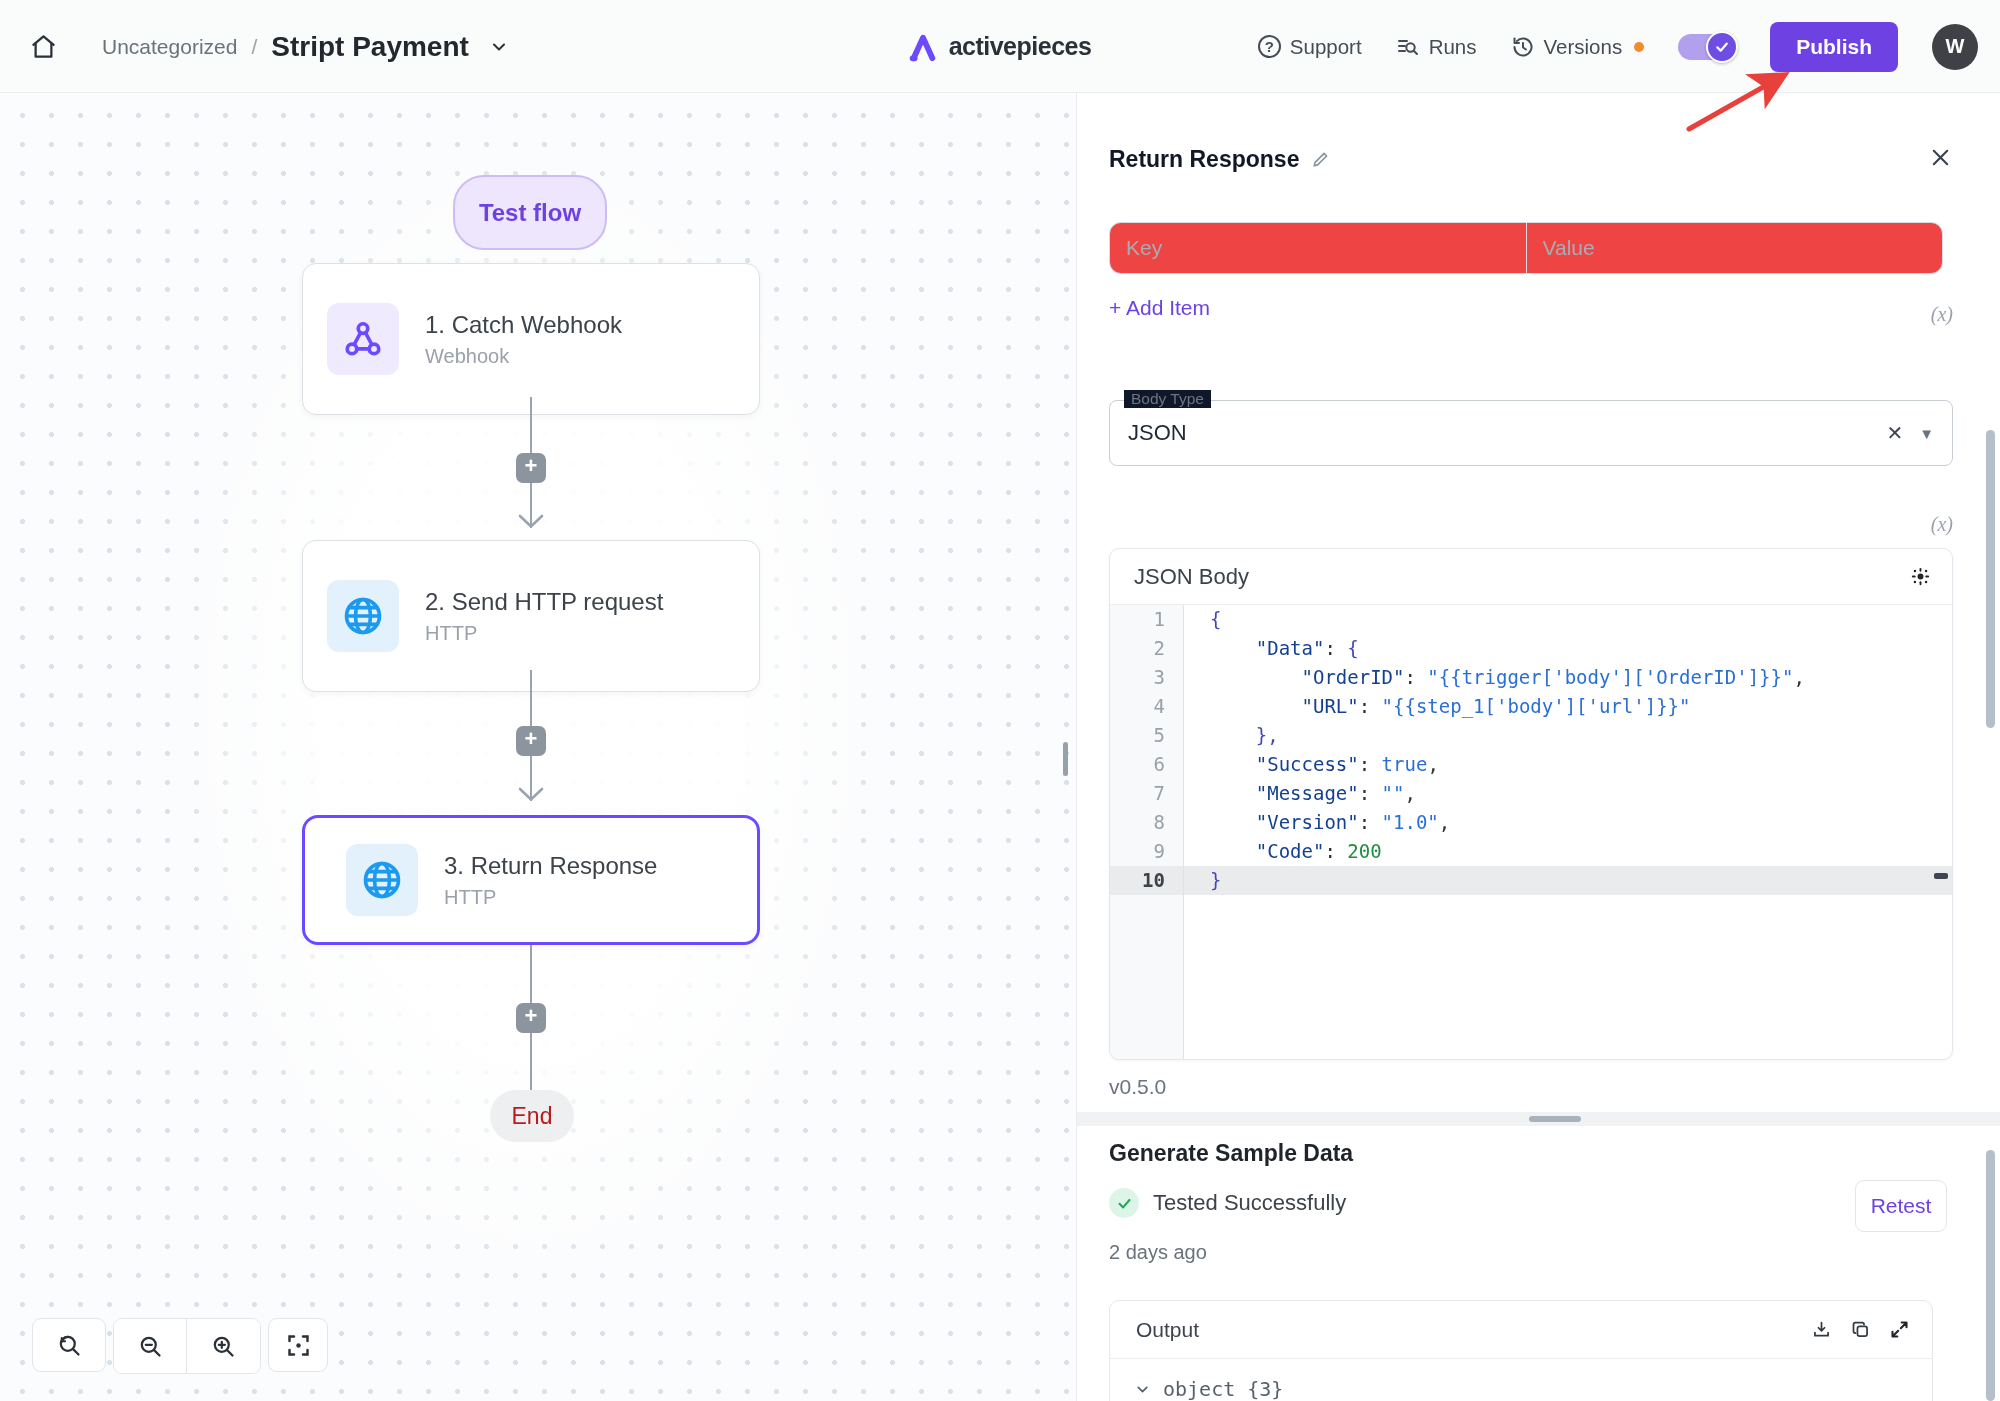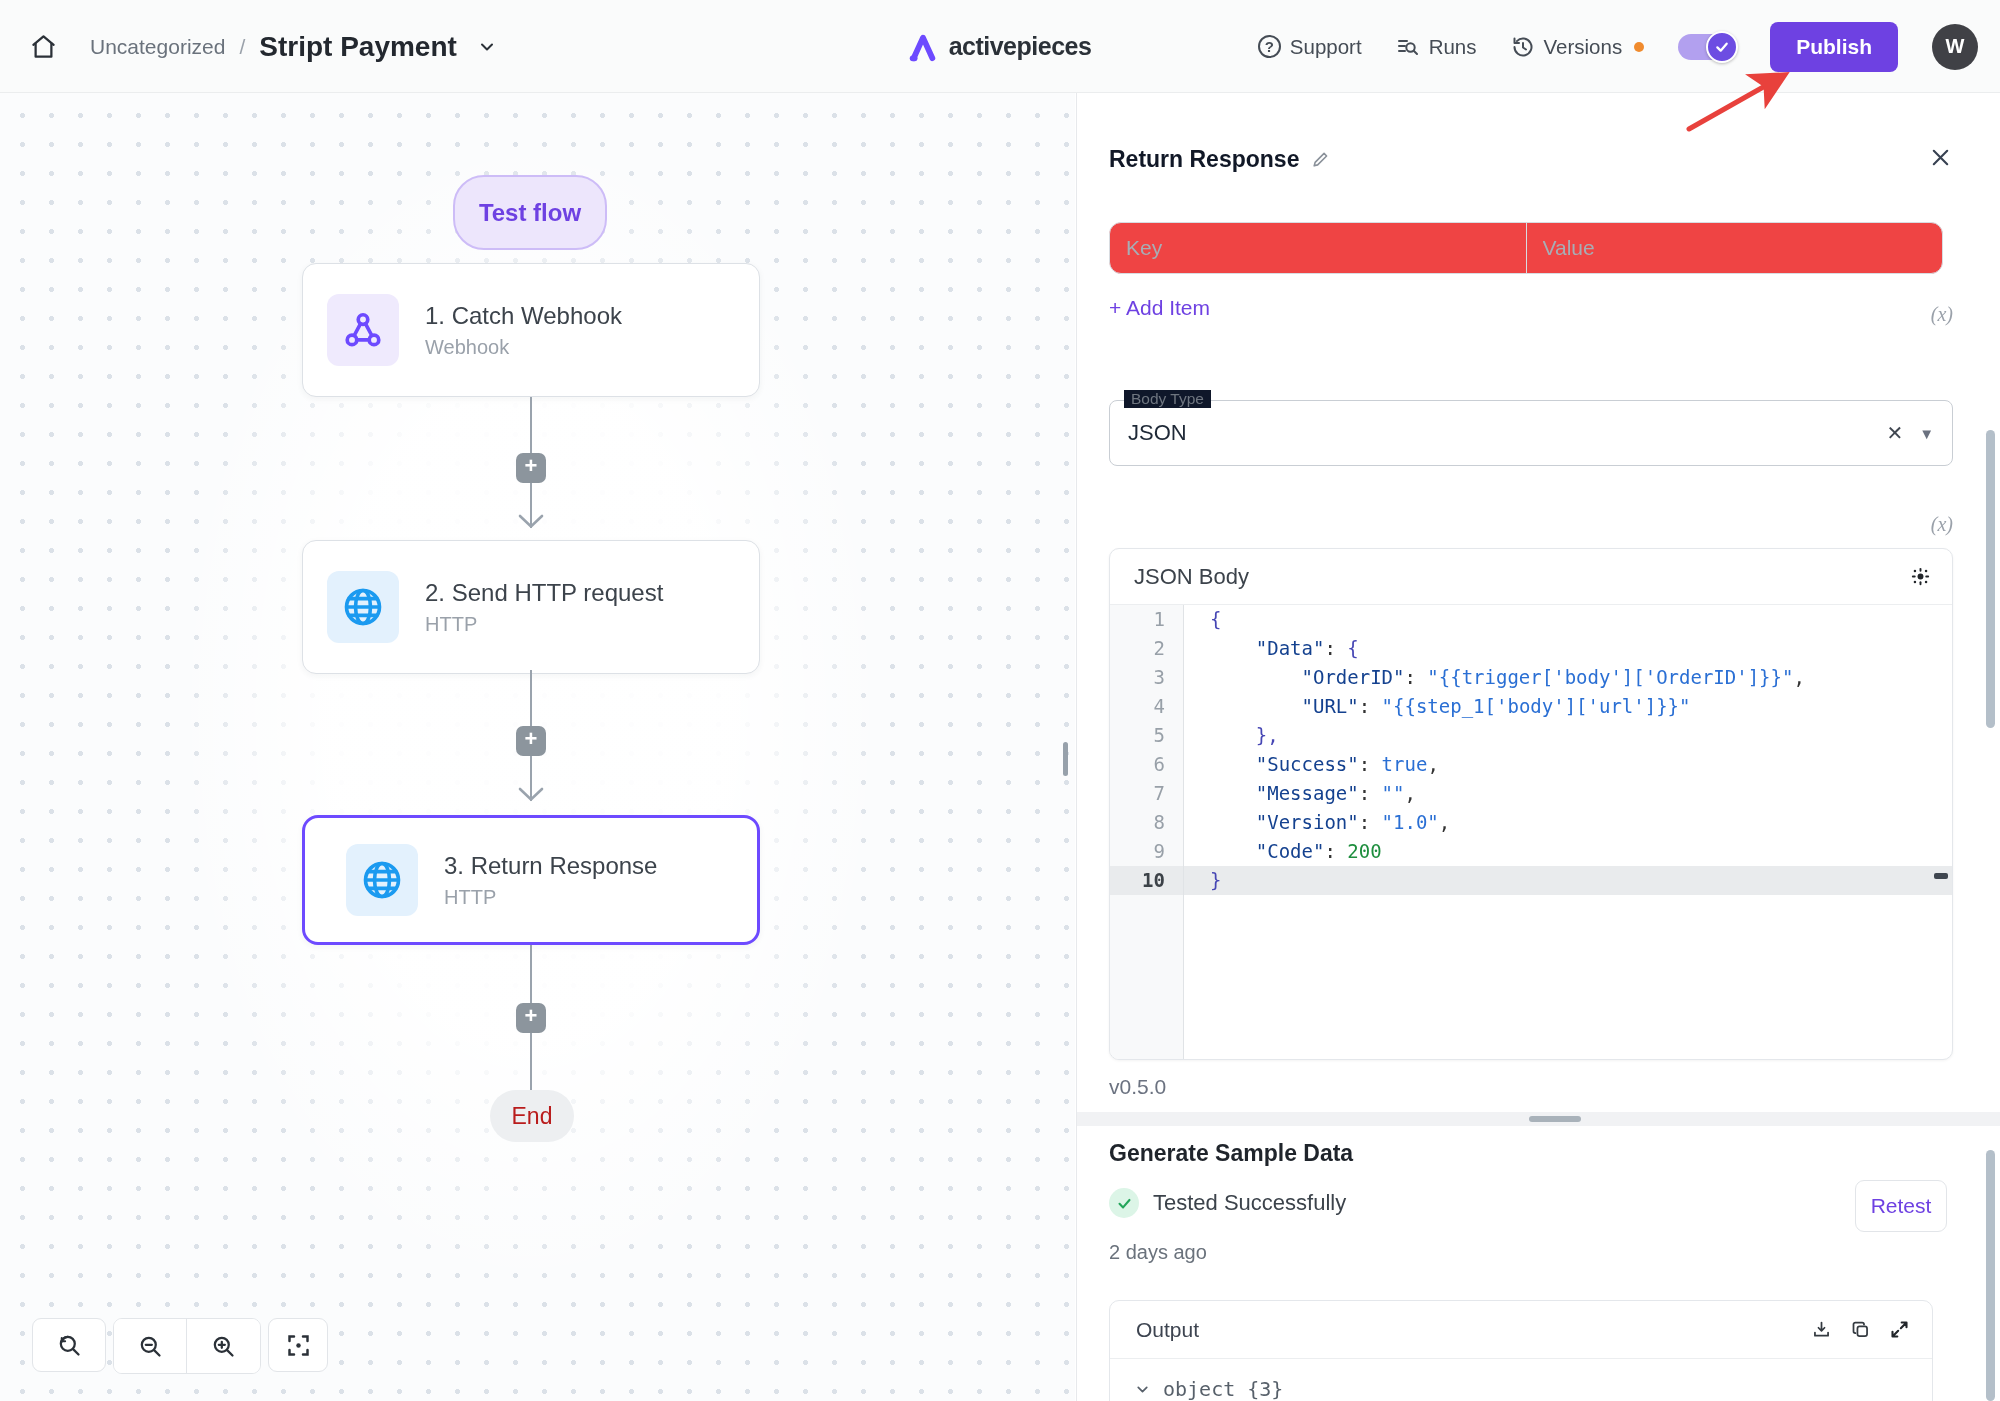--- a/index.html
+++ b/index.html
@@ -4,21 +4,21 @@
 <style>
   * { margin:0; padding:0; box-sizing:border-box; }
   html,body { width:2000px; height:1401px; }
   body { font-family:"Liberation Sans", sans-serif; background:#fff; overflow:hidden; }
   .stage { position:relative; width:2000px; height:1401px; background:#fff; overflow:hidden; }
 
   
   .topbar { position:absolute; left:0; top:0; width:2000px; height:93px; background:#fafbfb; border-bottom:1px solid #ebedee; z-index:20; }
   .tb-left { position:absolute; left:26px; top:0; height:93px; display:flex; align-items:center; gap:14px; }
   .home-btn { width:34px; height:34px; display:flex; align-items:center; justify-content:center; cursor:pointer; }
-  .crumb-folder { font-size:21px; color:#6a727c; margin-left:16px; }
+  .crumb-folder { font-size:21px; color:#6a727c; margin-left:28px; }
   .crumb-sep { font-size:21px; color:#9aa1aa; }
   .crumb-flow { font-size:28px; color:#23282f; font-weight:bold; }
   .crumb-caret { margin-left:6px; display:flex; align-items:center; }
   .tb-center { position:absolute; left:50%; top:0; transform:translateX(-50%); height:93px; display:flex; align-items:center; gap:10px; }
   .logo-text { font-size:25px; font-weight:bold; color:#2b3138; letter-spacing:-0.5px; }
   .tb-right { position:absolute; right:22px; top:0; height:93px; display:flex; align-items:center; gap:34px; }
   .tb-item { display:flex; align-items:center; gap:9px; font-size:20.5px; color:#454c55; cursor:pointer; }
   .q-circle { width:23px; height:23px; border:2px solid #454c55; border-radius:50%; font-size:15px; font-weight:bold; color:#454c55; display:flex; align-items:center; justify-content:center; }
   .orange-dot { width:10px; height:10px; border-radius:50%; background:#f08b2e; margin-left:-22px; }
   .toggle { position:relative; width:58px; height:26px; border-radius:14px; background:#b2a0ef; cursor:pointer; }
@@ -27,21 +27,21 @@
   .avatar { width:46px; height:46px; border-radius:50%; background:#404146; color:#fff; font-size:20px; font-weight:bold; display:flex; align-items:center; justify-content:center; cursor:pointer; }
 
   
   .anno-arrow { position:absolute; left:1655px; top:45px; z-index:50; pointer-events:none; }
 
   
   .canvas { position:absolute; left:0; top:93px; width:1075px; height:1308px; background-color:#fbfcfd;
     background-image:radial-gradient(circle, #dbe1e8 2.4px, transparent 2.6px); background-size:29px 29px; background-position:8px 8px; overflow:hidden; }
   .canvas-glow { position:absolute; left:170px; top:30px; width:720px; height:1180px; background:radial-gradient(closest-side, rgba(255,255,255,.95) 55%, rgba(255,255,255,0)); }
   .testflow-pill { position:absolute; left:453px; top:82px; width:154px; height:75px; border-radius:31px; background:#ede6fc; border:2px solid #cdbcf7; color:#6e41e2; font-size:24px; font-weight:bold; display:flex; align-items:center; justify-content:center; cursor:pointer; }
-  .flow-node { position:absolute; left:302px; width:458px; height:134px; background:#fff; border:1px solid #dde1e6; border-radius:14px; box-shadow:0 2px 6px rgba(40,50,60,.05); display:flex; align-items:center; padding-left:24px; gap:26px; cursor:pointer; }
+  .flow-node { position:absolute; left:302px; width:458px; height:152px; background:#fff; border:1px solid #dde1e6; border-radius:14px; box-shadow:0 2px 6px rgba(40,50,60,.05); display:flex; align-items:center; padding-left:24px; gap:26px; cursor:pointer; }
   .flow-node.selected { border:3px solid #6d4aff; border-radius:16px;padding-left:41px; }
   .node-icon-box { width:72px; height:72px; border-radius:12px; display:flex; align-items:center; justify-content:center; }
   .icon-purple-bg { background:#efeafd; }
   .icon-blue-bg { background:#e3f1fd; }
   .node-texts { display:flex; flex-direction:column; gap:6px; }
   .node-title { font-size:24px; color:#3c434b; }
   .node-sub { font-size:20px; color:#9aa1aa; }
   .connector { position:absolute; left:530px; width:2px; background:#9aa3ad; }
   .plus-btn { position:absolute; left:516px; width:30px; height:30px; border-radius:7px; background:#8c959d; color:#fff; font-size:22px; font-weight:bold; line-height:26px; text-align:center; cursor:pointer; }
   .arrowhead { position:absolute; left:517px; }

